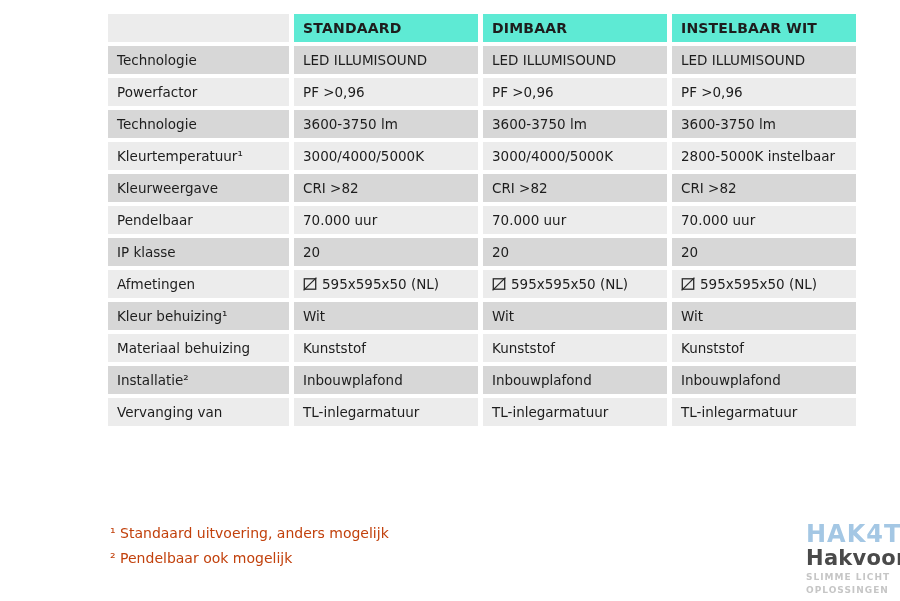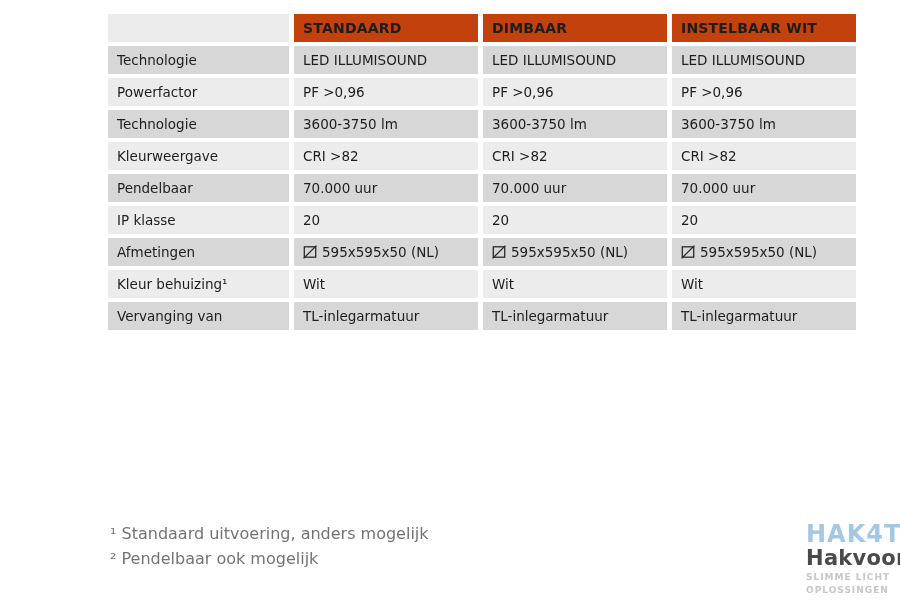--- a/index.html
+++ b/index.html
@@ -25,21 +25,21 @@
   .spec-table th, .spec-table td {
     height: 28px;
     padding: 0 8px 0 9px;
     text-align: left;
     vertical-align: middle;
     white-space: nowrap;
     font-size: 13.5px;
     font-weight: normal;
   }
   .spec-table thead th {
-    background: #c2410c;
+    background: #5eead4;
     font-weight: bold;
     font-size: 14px;
     letter-spacing: 0.2px;
   }
   .spec-table thead th.corner { background: #ececec; }
   .spec-table thead th:nth-child(1) { width: 164px; }
   .spec-table thead th:nth-child(2),
   .spec-table thead th:nth-child(3),
   .spec-table thead th:nth-child(4) { width: 167px; }
   .spec-table tbody tr:nth-child(odd) th,
@@ -50,23 +50,23 @@
     width: 14px;
     height: 14px;
     display: inline-block;
     vertical-align: -2px;
     margin-right: 5px;
   }
   .footnotes {
     position: absolute;
     left: 110px;
     top: 521px;
-    font-size: 16px;
+    font-size: 14px;
     line-height: 25px;
-    color: #737373;
+    color: #c2410c;
   }
   .logo {
     position: absolute;
     left: 806px;
     top: 522px;
     line-height: 1;
   }
   .logo-brand {
     font-size: 24px;
     font-weight: bold;
@@ -114,20 +114,26 @@
           <th>Powerfactor</th>
           <td><span>PF &gt;0,96</span></td>
           <td><span>PF &gt;0,96</span></td>
           <td><span>PF &gt;0,96</span></td>
         </tr>
         <tr>
           <th>Technologie</th>
           <td><span>3600-3750 lm</span></td>
           <td><span>3600-3750 lm</span></td>
           <td><span>3600-3750 lm</span></td>
+        </tr>
+        <tr>
+          <th>Kleurtemperatuur¹</th>
+          <td><span>3000/4000/5000K</span></td>
+          <td><span>3000/4000/5000K</span></td>
+          <td><span>2800-5000K instelbaar</span></td>
         </tr>
         <tr>
           <th>Kleurweergave</th>
           <td><span>CRI &gt;82</span></td>
           <td><span>CRI &gt;82</span></td>
           <td><span>CRI &gt;82</span></td>
         </tr>
         <tr>
           <th>Pendelbaar</th>
           <td><span>70.000 uur</span></td>
@@ -155,20 +161,32 @@
     <line x1="0.6" y1="13.4" x2="13.4" y2="0.6"></line>
   </svg></span><span>595x595x50 (NL)</span></td>
         </tr>
         <tr>
           <th>Kleur behuizing¹</th>
           <td><span>Wit</span></td>
           <td><span>Wit</span></td>
           <td><span>Wit</span></td>
         </tr>
         <tr>
+          <th>Materiaal behuizing</th>
+          <td><span>Kunststof</span></td>
+          <td><span>Kunststof</span></td>
+          <td><span>Kunststof</span></td>
+        </tr>
+        <tr>
+          <th>Installatie²</th>
+          <td><span>Inbouwplafond</span></td>
+          <td><span>Inbouwplafond</span></td>
+          <td><span>Inbouwplafond</span></td>
+        </tr>
+        <tr>
           <th>Vervanging van</th>
           <td><span>TL-inlegarmatuur</span></td>
           <td><span>TL-inlegarmatuur</span></td>
           <td><span>TL-inlegarmatuur</span></td>
         </tr>
       </tbody>
   </table>
 
   <div class="footnotes">
     <div>¹ Standaard uitvoering, anders mogelijk</div>

